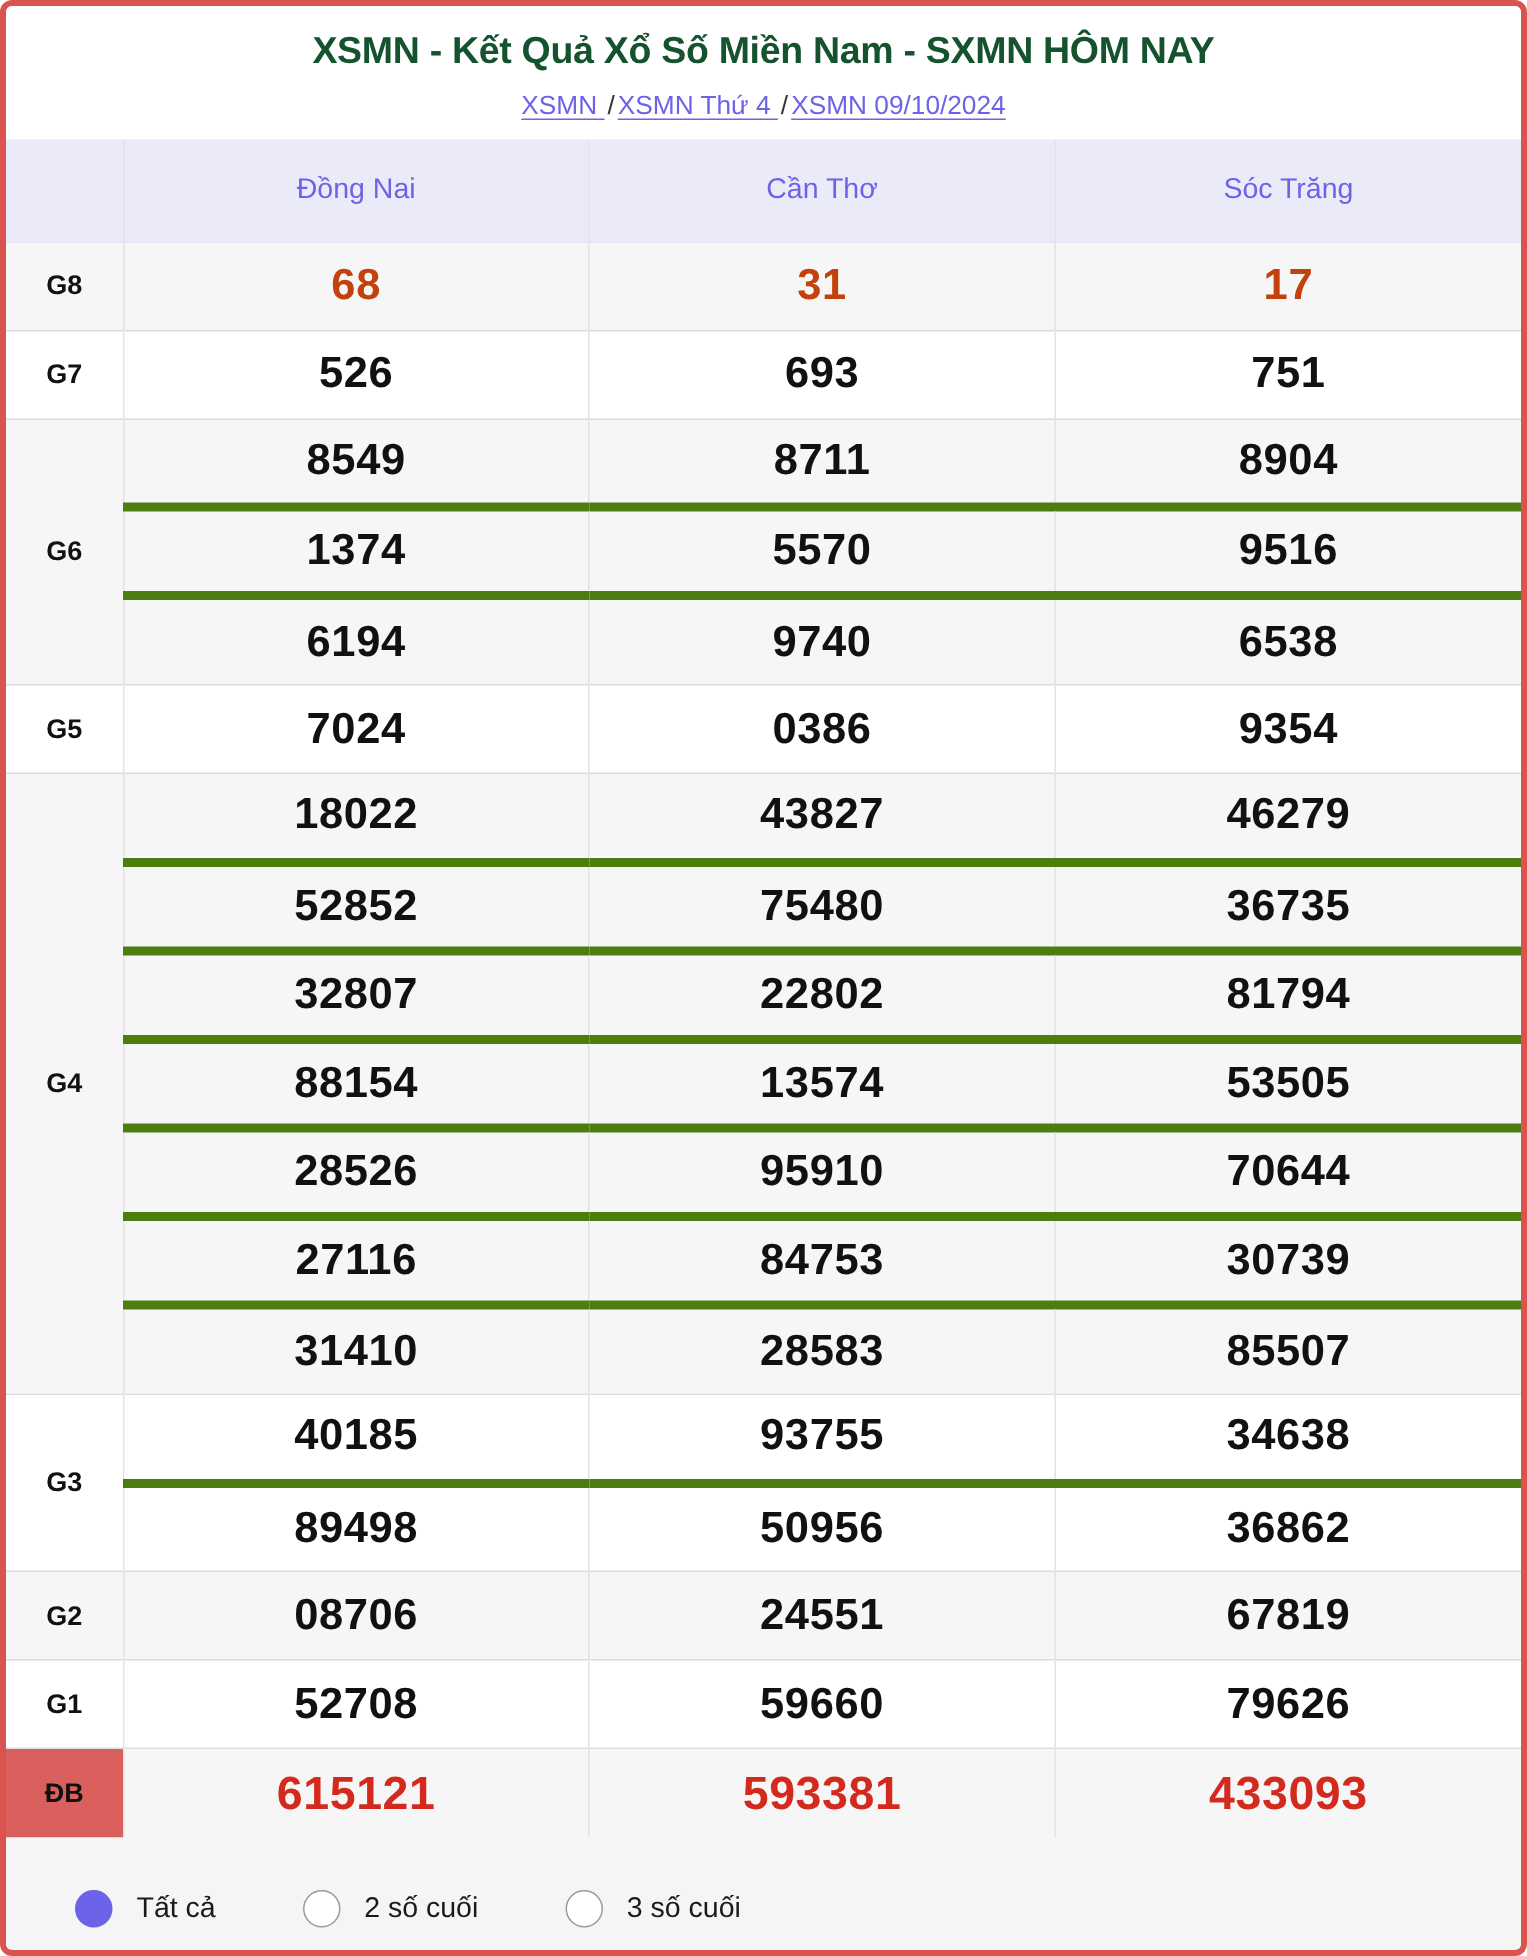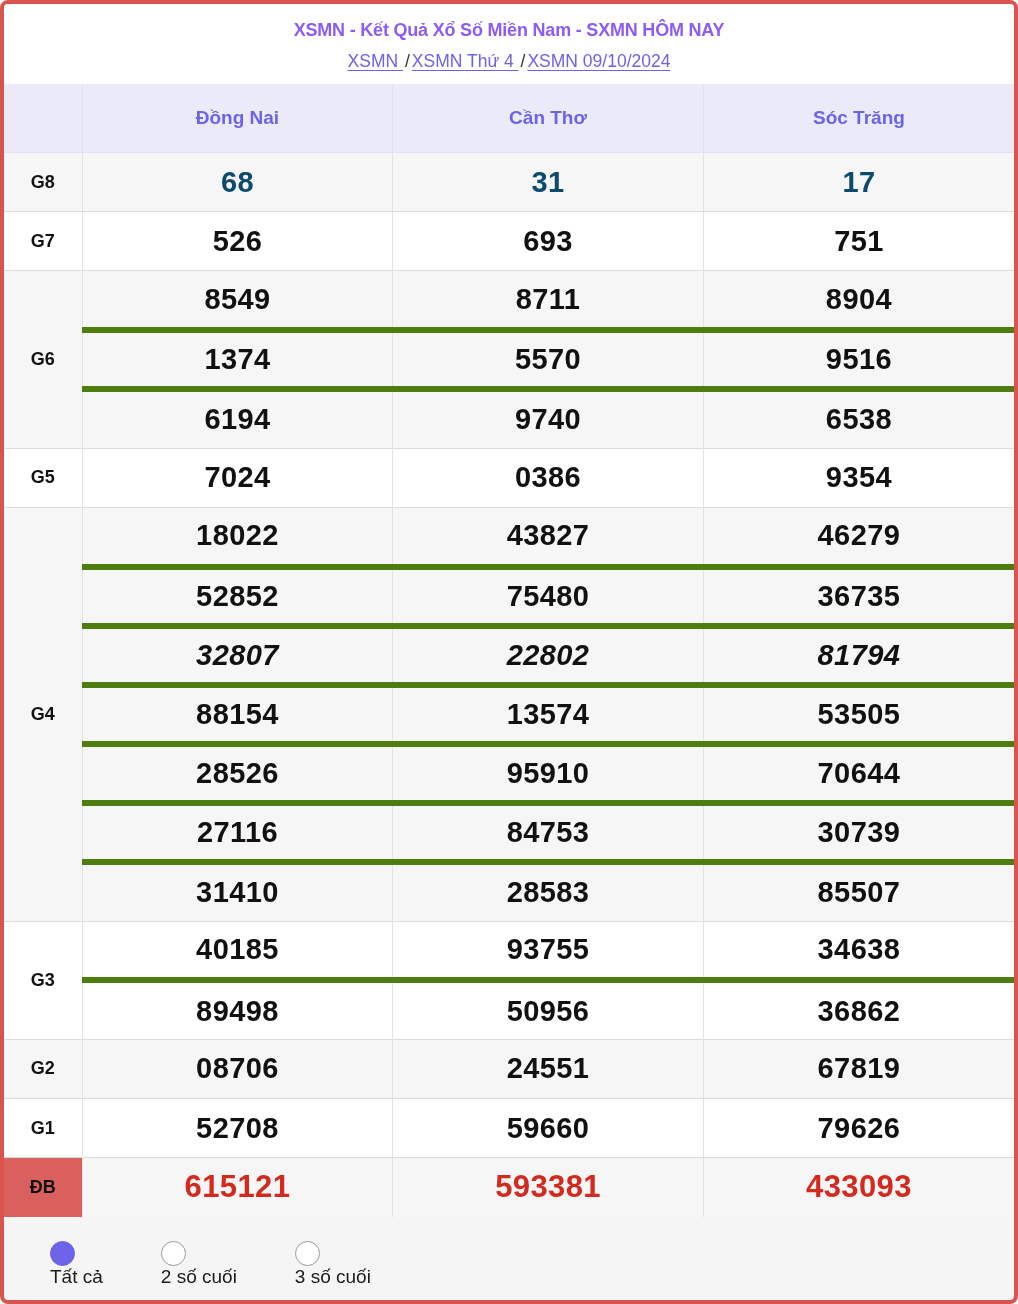--- a/index.html
+++ b/index.html
@@ -26,23 +26,23 @@
     position: relative;
   }
 
   
   .header {
     background: #ffffff;
     padding: 16px 0 12px 0;
     text-align: center;
   }
   .page-title {
-    font-size: 18px;
+    font-size: 25px;
     font-weight: bold;
-    color: #8b5cf6;
+    color: #14532d;
     letter-spacing: -0.2px;
     line-height: 1.18;
     margin: 0 0 10px 0;
     white-space: nowrap;
   }
   .breadcrumb {
     font-size: 17.5px;
     color: #222222;
     line-height: 1.2;
     white-space: nowrap;
@@ -63,21 +63,21 @@
     width: 100%;
     table-layout: fixed;
   }
   .results col.lbl { width: 78px; }
   .results col.dat { width: 310px; }
 
   .results th {
     background: #ebeaf8;
     color: #6c63e8;
     font-size: 19px;
-    font-weight: bold;
+    font-weight: normal;
     height: 66px;
     border-right: 1px solid #e6e0ee;
     border-bottom: 1px solid #e8e2f0;
     text-align: center;
     vertical-align: middle;
   }
   .results th.lblhead {
     background: #ebeaf8;
   }
   .results th:last-child { border-right: none; }
@@ -102,21 +102,21 @@
 
   
   tr.stripe td { background: #f6f6f6; }
   tr.plain  td { background: #ffffff; }
 
   
   tr.grp-start td { border-top: 1px solid #dcdcdc; }
   
   tr.sub td { border-top: 6px solid #4d7c0f; }
 
-  td.red-num { color: #0c4a6e; }
+  td.red-num { color: #c2410c; }
 
   td.db-badge {
     background: #d9605c !important;
     color: #ffffff;
     font-size: 18px;
     font-weight: bold;
     border-right: 1px solid #e3e3e3;
   }
   td.db-num {
     color: #d42a1e;
@@ -127,23 +127,22 @@
   .filters {
     background: #f5f5f5;
     display: flex;
     align-items: center;
     padding: 22px 0 0 46px;
     height: 74px;
     box-sizing: border-box;
   }
   .filter-opt {
     display: flex;
-    align-items: flex-start;
+    align-items: center;
     margin-right: 58px;
-    flex-direction: column;
   }
   .radio {
     width: 25px;
     height: 25px;
     border-radius: 50%;
     box-sizing: border-box;
     border: 1.6px solid #9b9b9b;
     background: #ffffff;
     margin-right: 16px;
     flex: 0 0 auto;
@@ -223,21 +222,21 @@
           <td class="label" rowspan="7">G4</td>
           <td>18022</td>
           <td>43827</td>
           <td>46279</td>
         </tr>
         <tr class="stripe sub" style="height: 59.1111px;">
           <td>52852</td>
           <td>75480</td>
           <td>36735</td>
         </tr>
-        <tr class="stripe sub" style="height: 59.1111px; font-style: italic;">
+        <tr class="stripe sub" style="height: 59.1111px;">
           <td>32807</td>
           <td>22802</td>
           <td>81794</td>
         </tr>
         <tr class="stripe sub" style="height: 59.1111px; margin-left: 36px;">
           <td>88154</td>
           <td>13574</td>
           <td>53505</td>
         </tr>
         <tr class="stripe sub" style="height: 59.1111px;">

